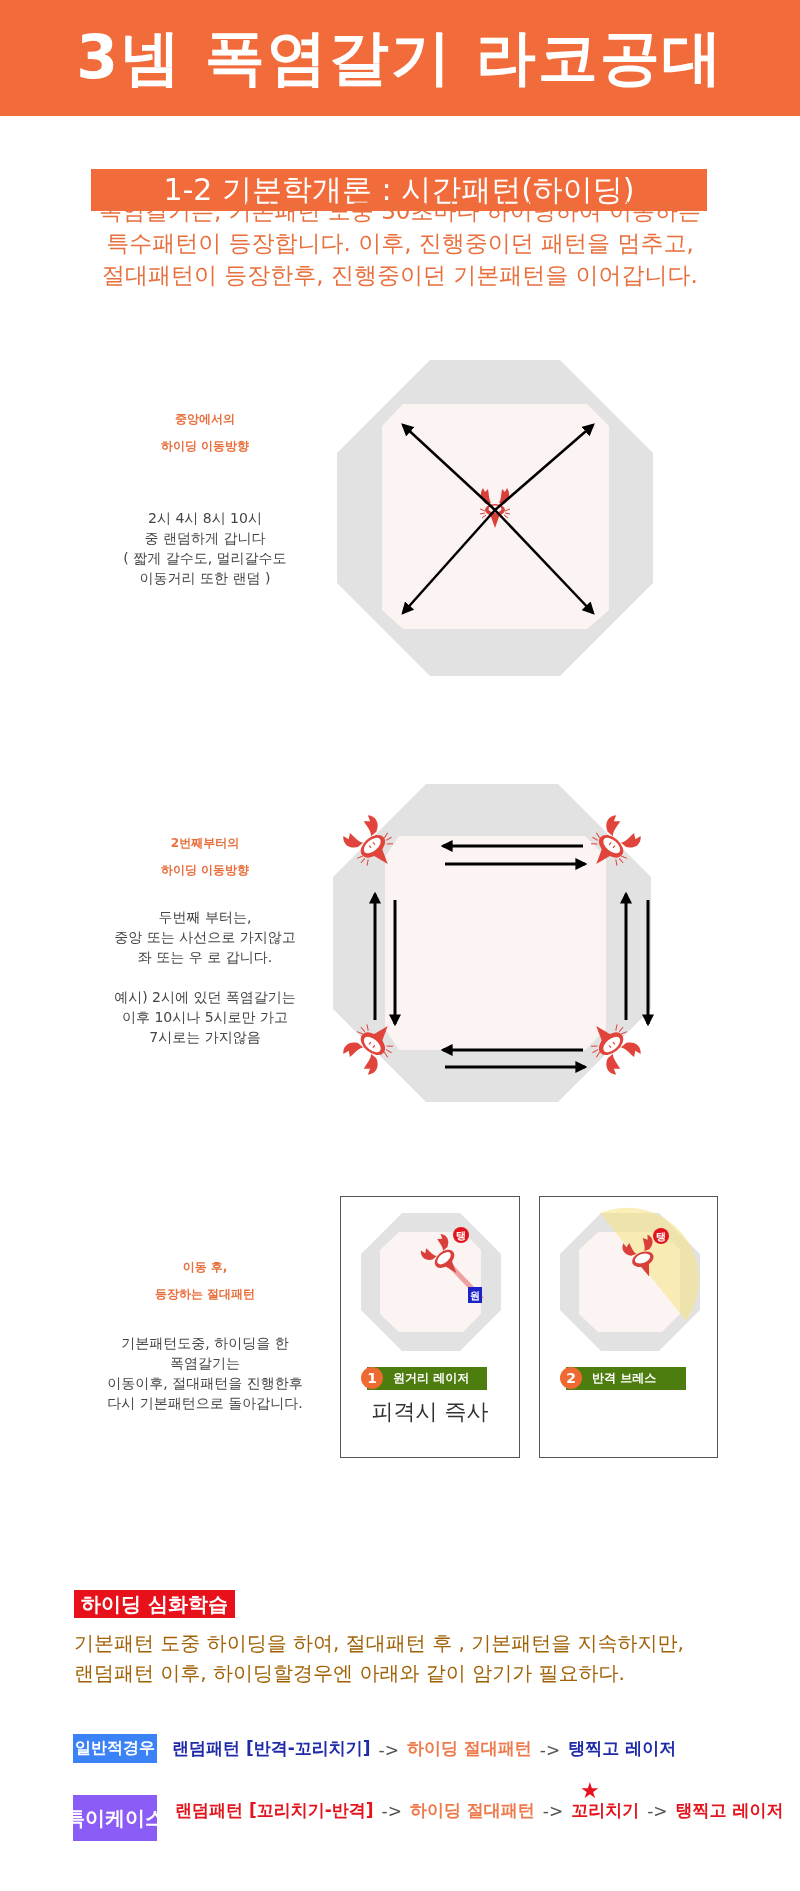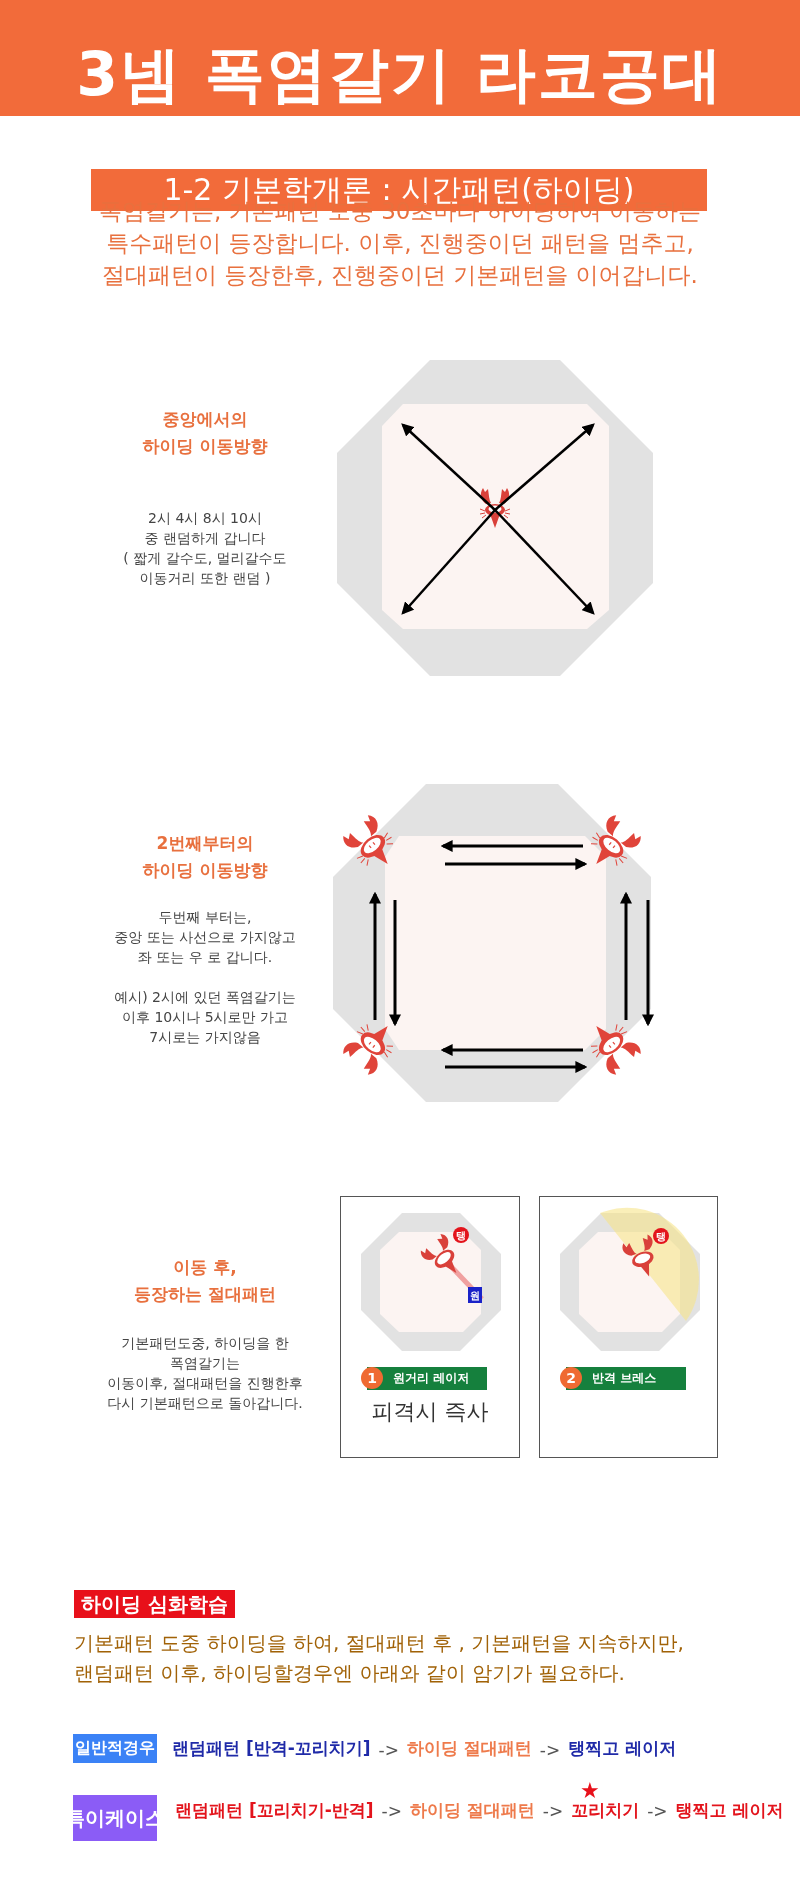--- a/index.html
+++ b/index.html
@@ -1,38 +1,38 @@
 <!DOCTYPE html>
 <html><head>
 <meta charset="utf-8">
 <style>
   * { margin: 0; padding: 0; box-sizing: border-box; }
   html, body { width: 800px; height: 1891px; background: #ffffff; overflow: hidden; }
   body { position: relative; font-family: "DejaVu Sans", "Liberation Sans", sans-serif; color: #333; }
 
   .abs { position: absolute; }
 
-  .header-bar { left: 0; top: 0; width: 800px; height: 116px; background: #f26b3a; display: flex; align-items: flex-end; justify-content: center; }
+  .header-bar { left: 0; top: 0; width: 800px; height: 116px; background: #f26b3a; display: flex; align-items: center; justify-content: center; }
   .header-title { color: #fff; font-size: 60px; font-weight: bold; letter-spacing: 2px; white-space: nowrap; }
 
   .subtitle-bar { left: 91px; top: 133px; width: 616px; height: 42px; background: #f26b3a; display: flex; align-items: center; justify-content: center; margin-top: 36px; }
   .subtitle-text { color: #fff; font-size: 30px; white-space: nowrap; }
 
   .intro { left: 40px; top: 195px; width: 720px; text-align: center; color: #e8703e; font-size: 23px; line-height: 32px; }
   .intro div { white-space: nowrap; }
 
-  .side-heading { width: 260px; text-align: center; color: #e8703e; font-size: 17px; font-weight: bold; line-height: 27px; }
+  .side-heading { width: 260px; text-align: center; color: #e8703e; font-size: 12px; font-weight: bold; line-height: 27px; }
   .side-heading div { white-space: nowrap; }
   .side-body { width: 260px; text-align: center; color: #444; font-size: 14px; line-height: 20px; }
   .side-body div { white-space: nowrap; min-height: 20px; }
 
   svg { position: absolute; overflow: visible; }
 
   .pattern-box { border: 1.5px solid #555; background: #fff; }
-  .pattern-label { height: 23px; background: #15803d; color: #fff; font-size: 12px; font-weight: bold; display: flex; align-items: center; padding-left: 26px; white-space: nowrap; }
+  .pattern-label { height: 23px; background: #4d7c0f; color: #fff; font-size: 12px; font-weight: bold; display: flex; align-items: center; padding-left: 26px; white-space: nowrap; }
   .num-circle { width: 22px; height: 22px; border-radius: 50%; background: #ef6a32; color: #fff; font-size: 14px; font-weight: bold; display: flex; align-items: center; justify-content: center; }
   .pattern-caption { font-size: 22px; color: #333; text-align: center; white-space: nowrap; }
 
   .tag-badge { display: flex; align-items: center; justify-content: center; color: #fff; font-weight: bold; white-space: nowrap; }
   .study-body { left: 74px; top: 1628px; color: #a16207; font-size: 20px; line-height: 30px; }
   .study-body div { white-space: nowrap; }
 
   .flow-row { display: flex; align-items: center; font-size: 17px; font-weight: bold; white-space: nowrap; }
   .flow-row span { margin-right: 8px; }
   .c-blue { color: #1f2aa8; }

